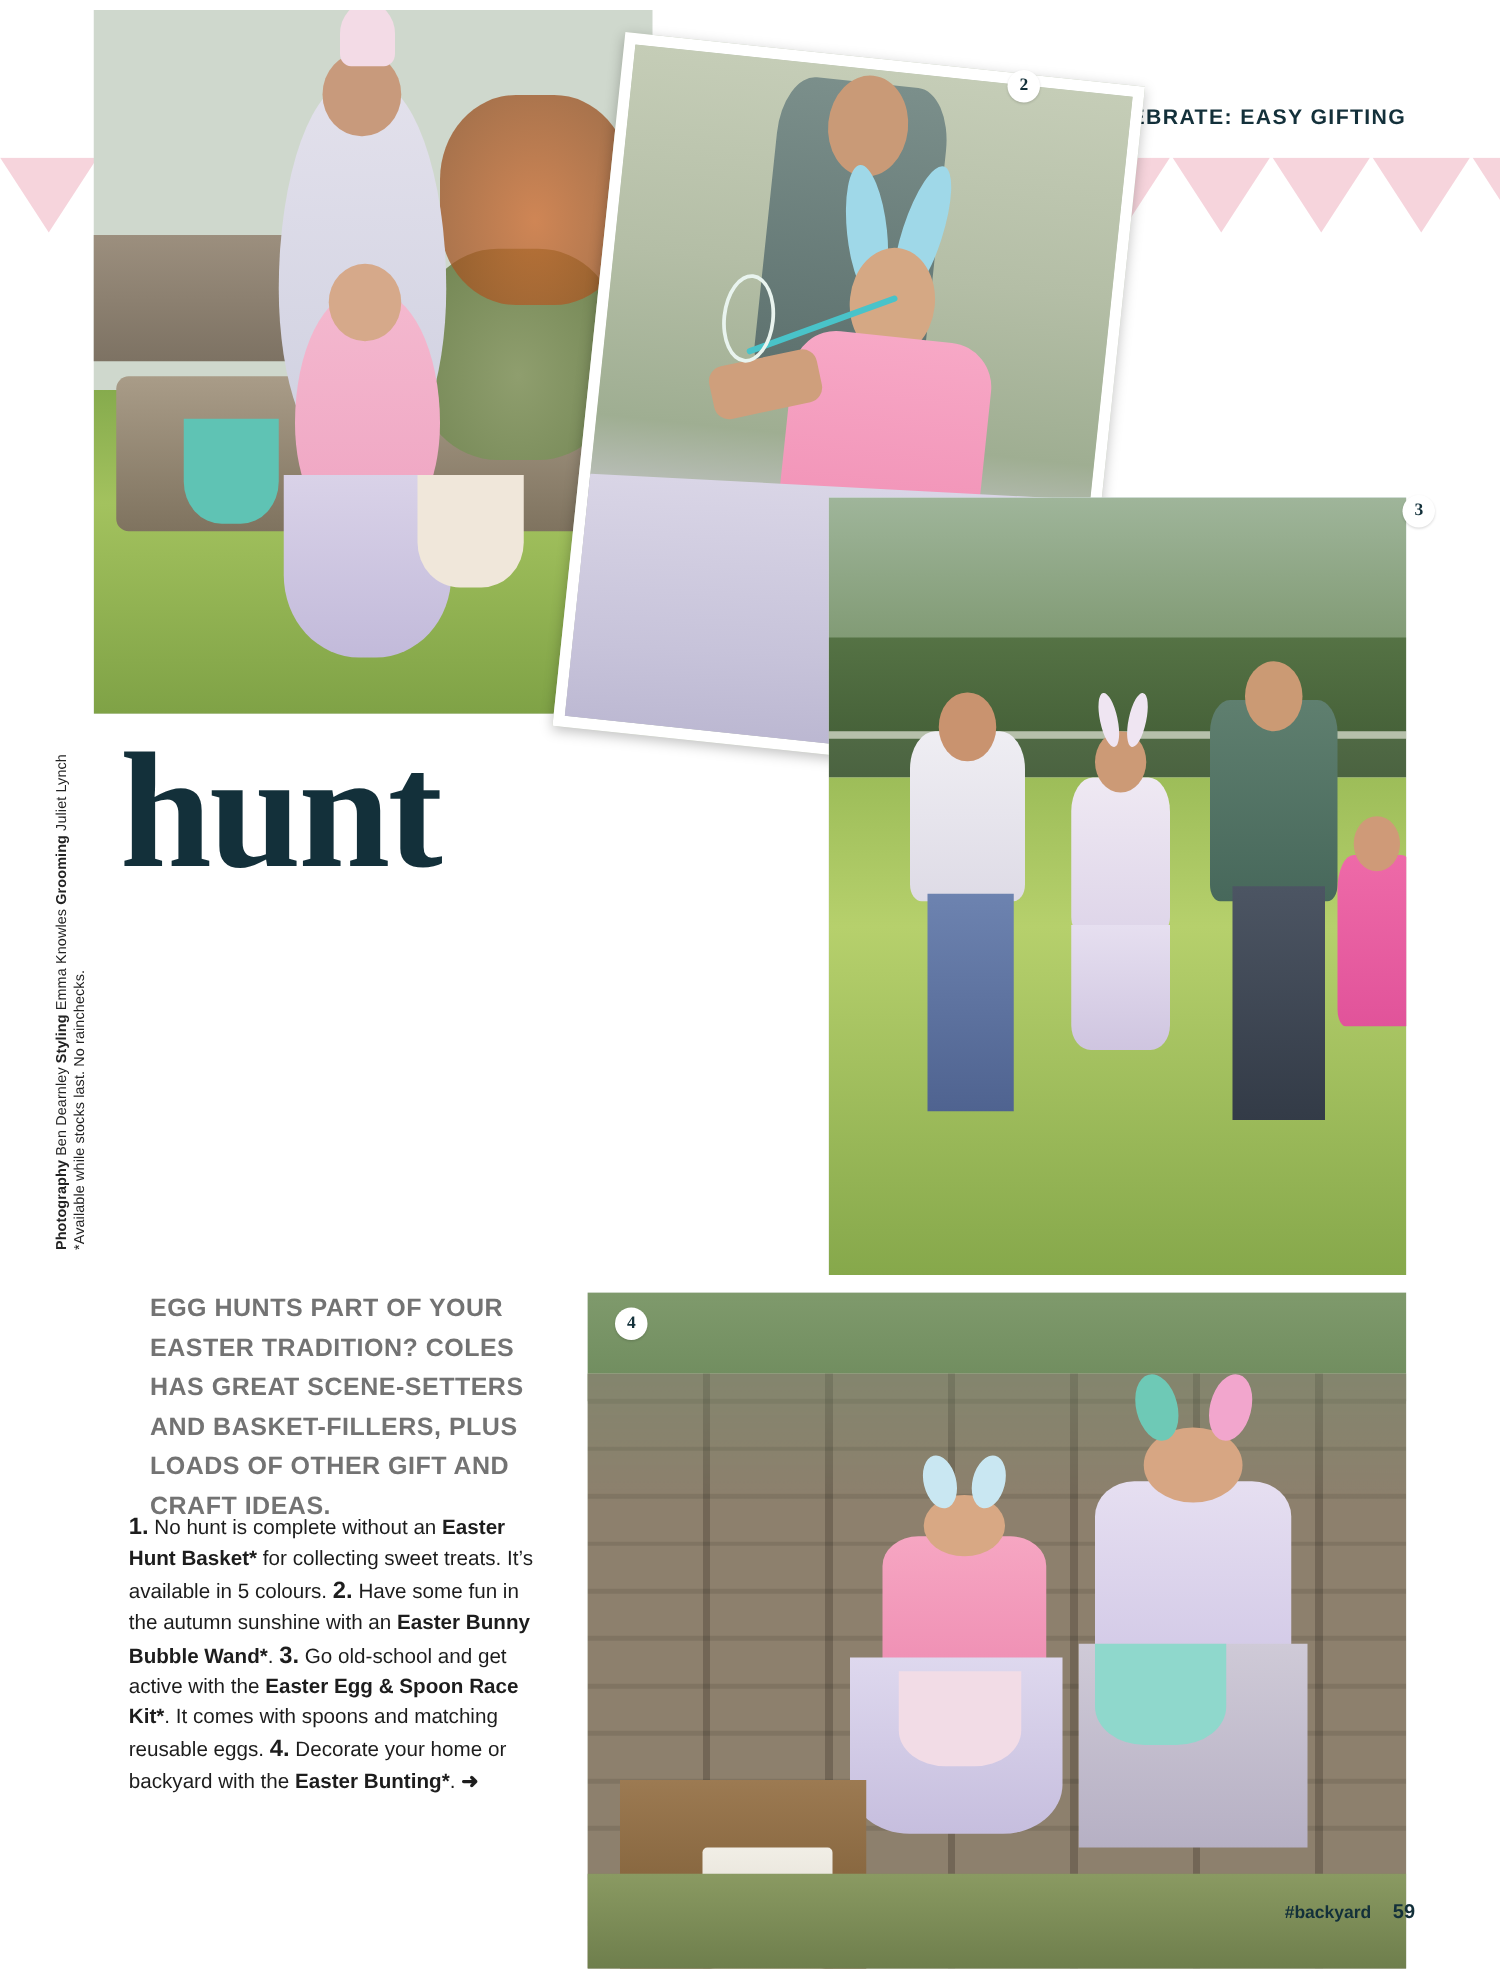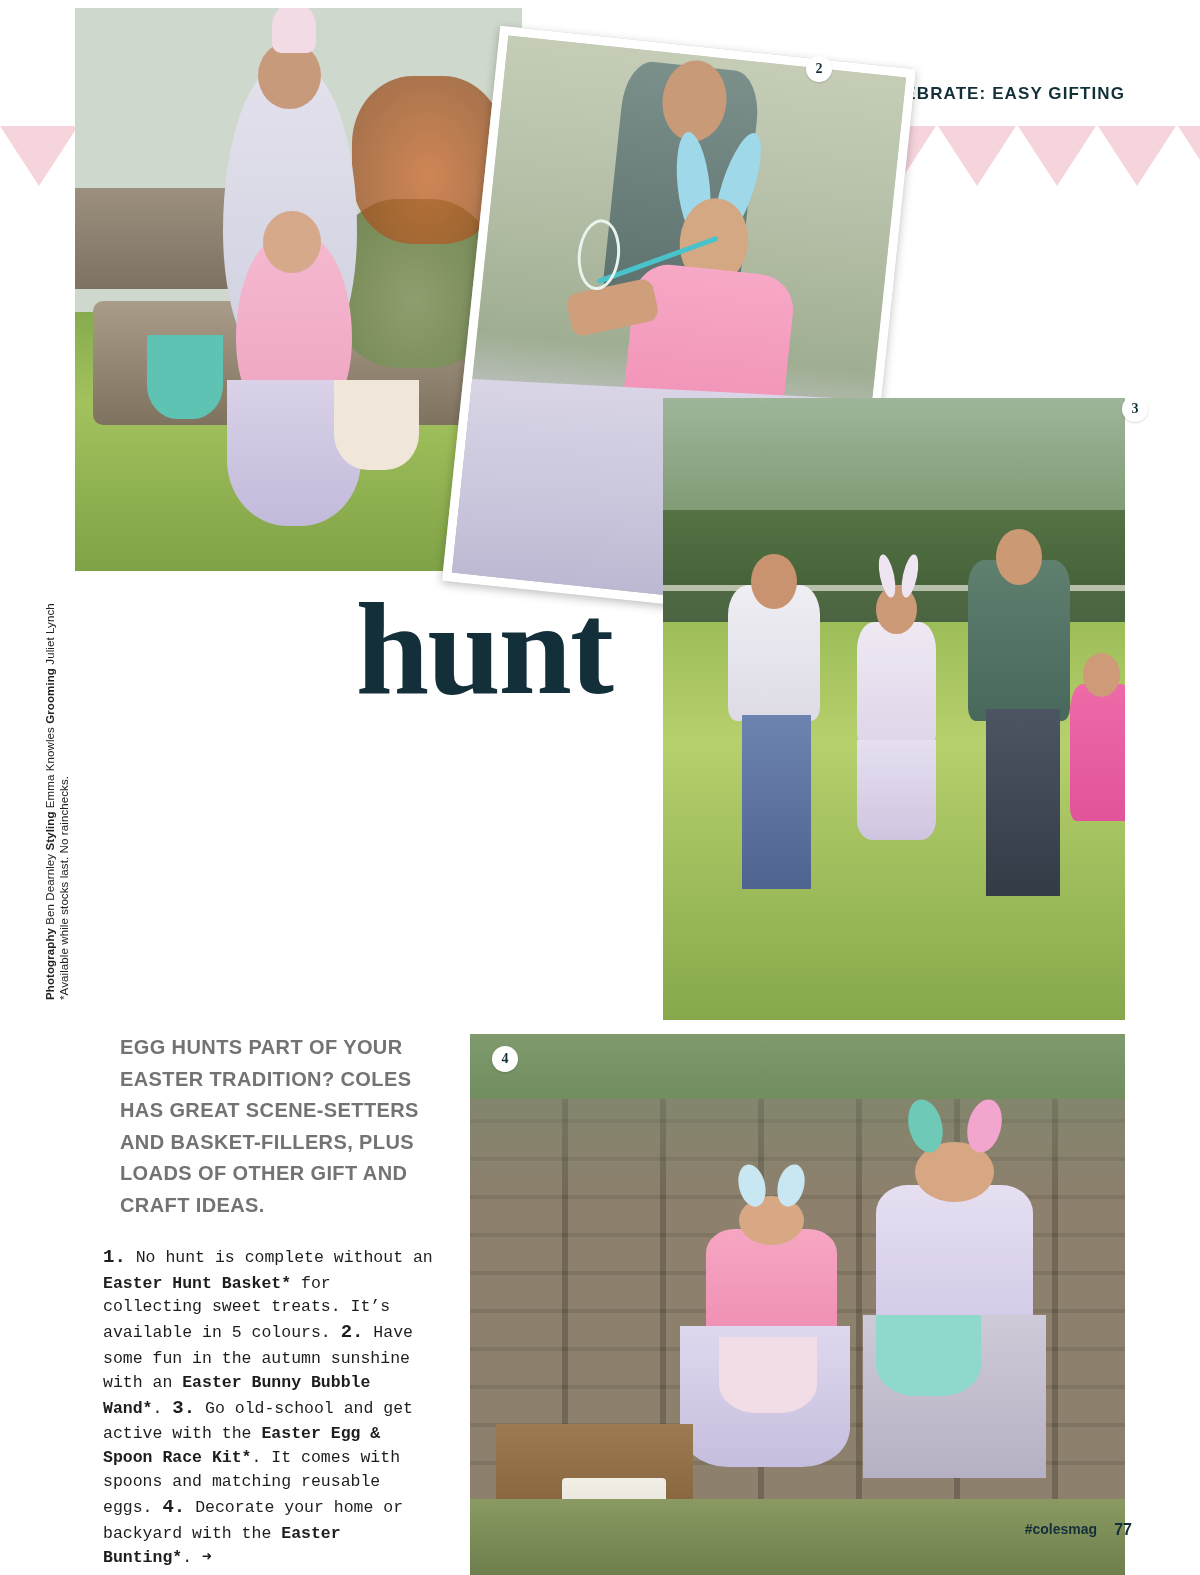--- a/index.html
+++ b/index.html
@@ -136,21 +136,21 @@
     color: #13303a;
   }
   .headline .l1, .headline .l2 {
     font-family: "Liberation Serif", serif;
     font-weight: bold;
     letter-spacing: -2px;
     line-height: .86;
     margin: 0;
   }
   .headline .l1 { font-size: 132px; }
-  .headline .l2 { font-size: 132px; text-align: right; padding-right: 44px; }
+  .headline .l2 { font-size: 132px; padding-right: 44px; }
   .headline .script {
     font-family: "DejaVu Serif", serif;
     font-style: italic;
     font-size: 104px;
     line-height: .95;
     margin: 6px 0 0 10px;
     font-weight: bold;
     letter-spacing: -1px;
   }
 
@@ -166,26 +166,26 @@
     letter-spacing: .4px;
     color: #737373;
     text-transform: uppercase;
     font-family: "Liberation Sans", sans-serif;
   }
 
   
   .bodycopy {
     position: absolute;
     left: 103px;
-    top: 1244px;
+    top: 1208px;
     width: 333px;
     font-size: 16.5px;
     line-height: 1.45;
     color: #1d1d1d;
-    font-family: Liberation Mono, monospace;
+    font-family: Liberation Sans, sans-serif;
   }
   .bodycopy b { font-weight: bold; }
   .num { font-weight: bold; font-size: 19px; }
   .arrow { font-weight: bold; }
 
   
   .credits {
     position: absolute;
     left: 44px;
     top: 1000px;
@@ -369,16 +369,16 @@
 
   <div class="bodycopy">
     <span class="num">1.</span><span> No hunt is complete without an </span><b>Easter Hunt Basket*</b><span> for collecting sweet treats. It’s available in 5 colours. </span><span class="num">2.</span><span> Have some fun in the autumn sunshine with an </span><b>Easter Bunny Bubble Wand*</b><span>. </span><span class="num">3.</span><span> Go old-school and get active with the </span><b>Easter Egg &amp; Spoon Race Kit*</b><span>. It comes with spoons and matching reusable eggs. </span><span class="num">4.</span><span> Decorate your home or backyard with the </span><b>Easter Bunting*</b><span>. </span><span class="arrow">➜</span>
   </div>
 
   <div class="credits">
     <div><b>Photography</b><span> Ben Dearnley </span><b>Styling</b><span> Emma Knowles </span><b>Grooming</b><span> Juliet Lynch</span></div>
     <div class="line2">*Available while stocks last. No rainchecks.</div>
   </div>
 
-  <div class="hashtag">#colesmag</div>
-  <div class="pageno">77</div>
+  <div class="hashtag">#backyard</div>
+  <div class="pageno">59</div>
 
 </div>
 
 </body></html>

